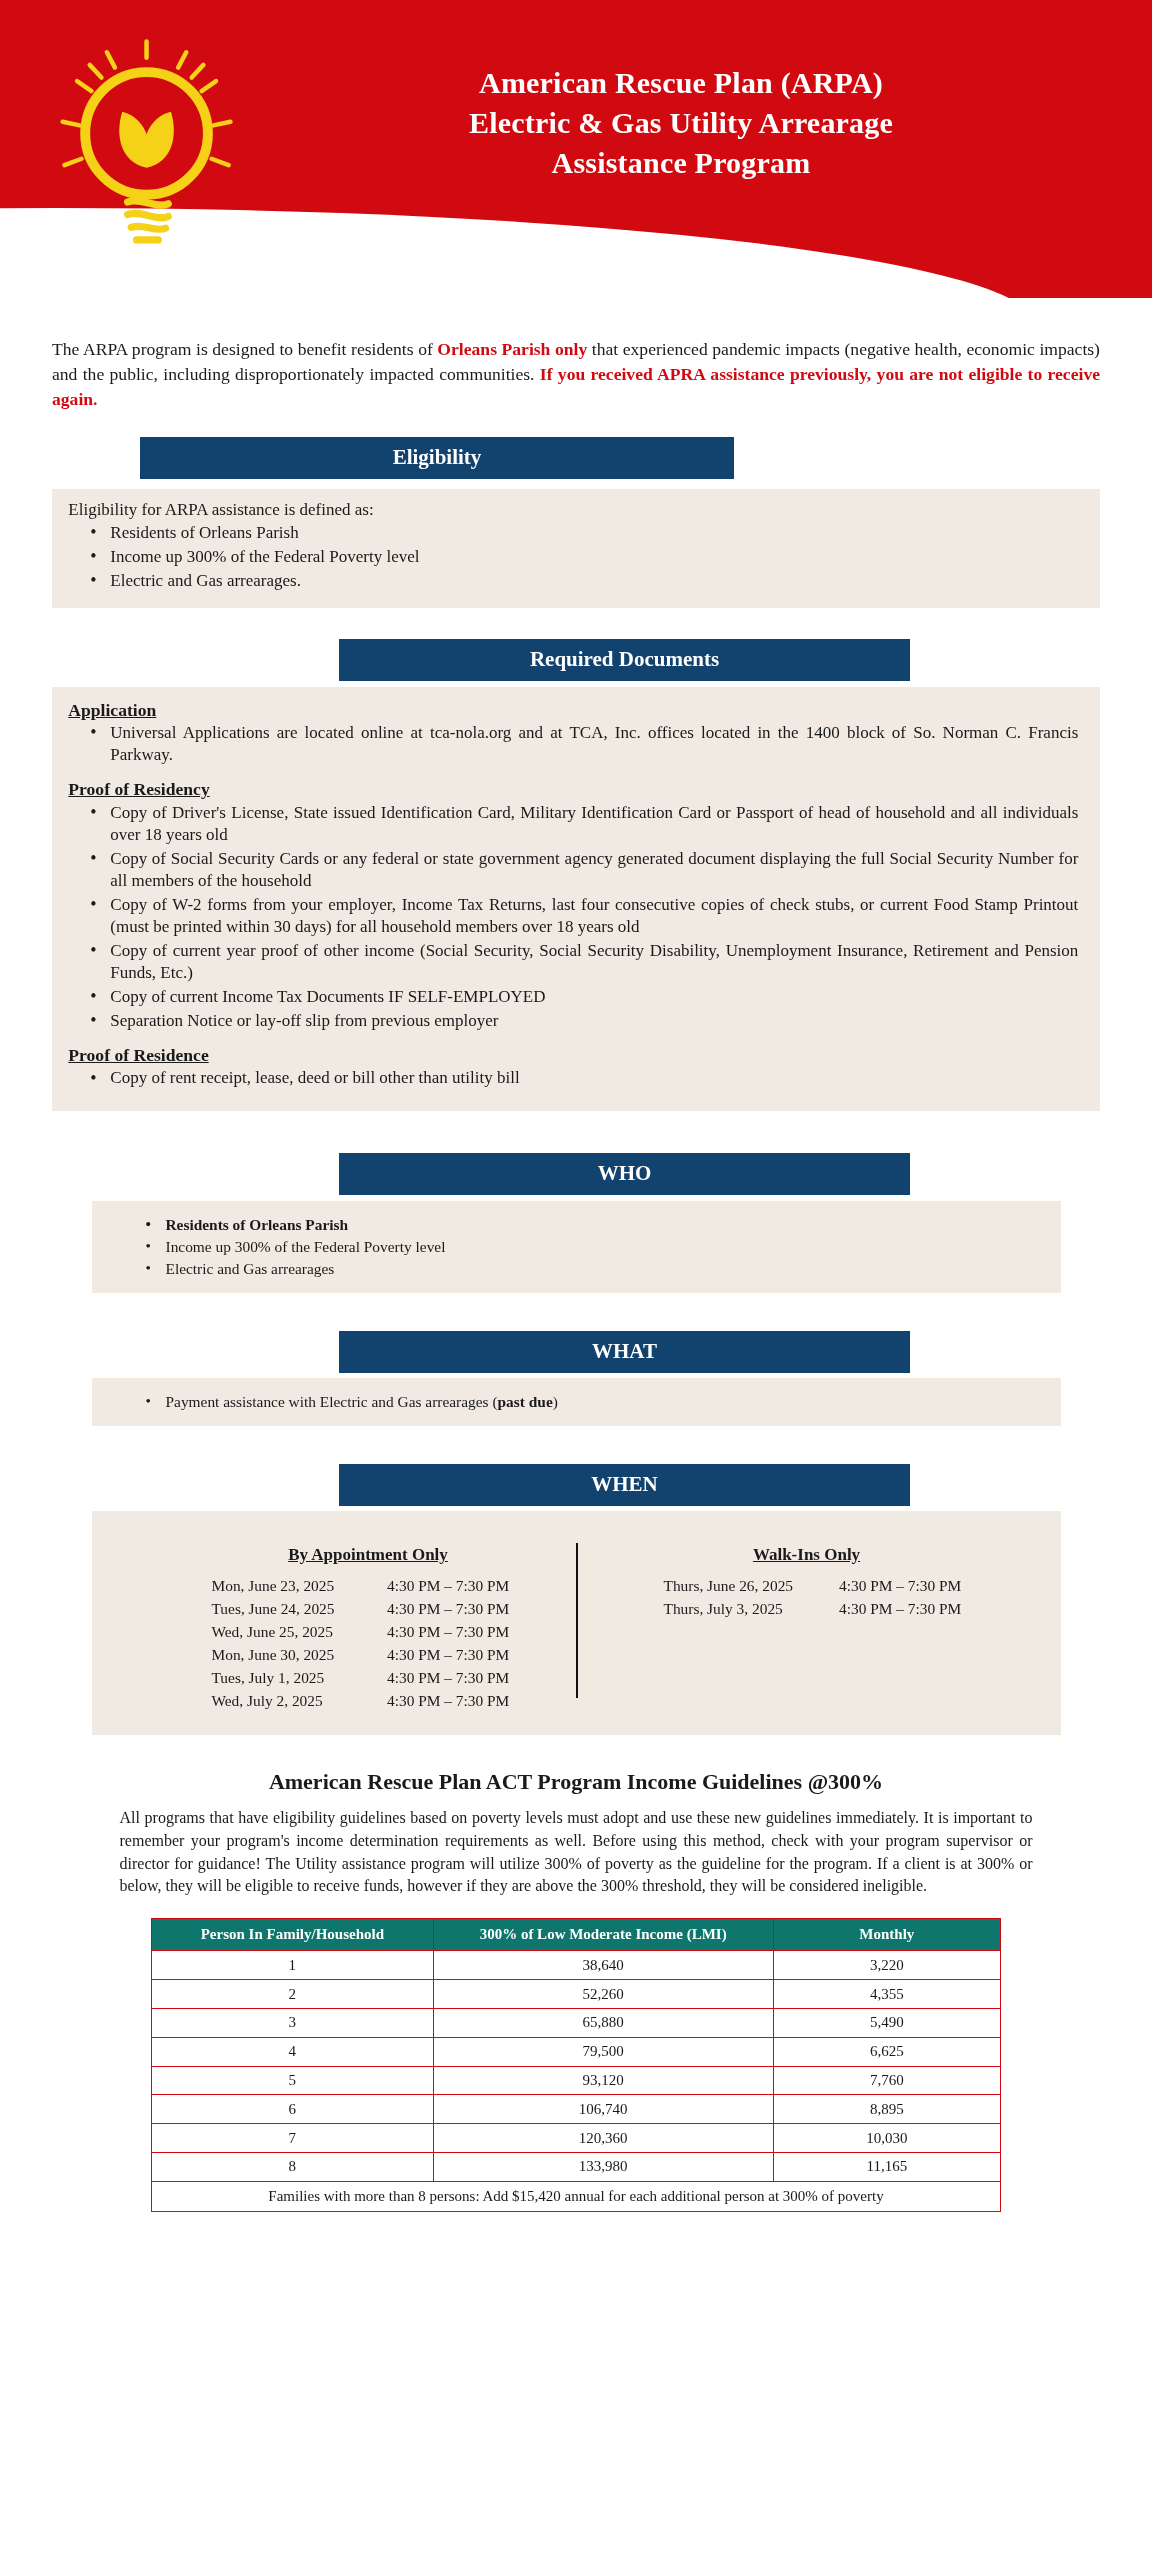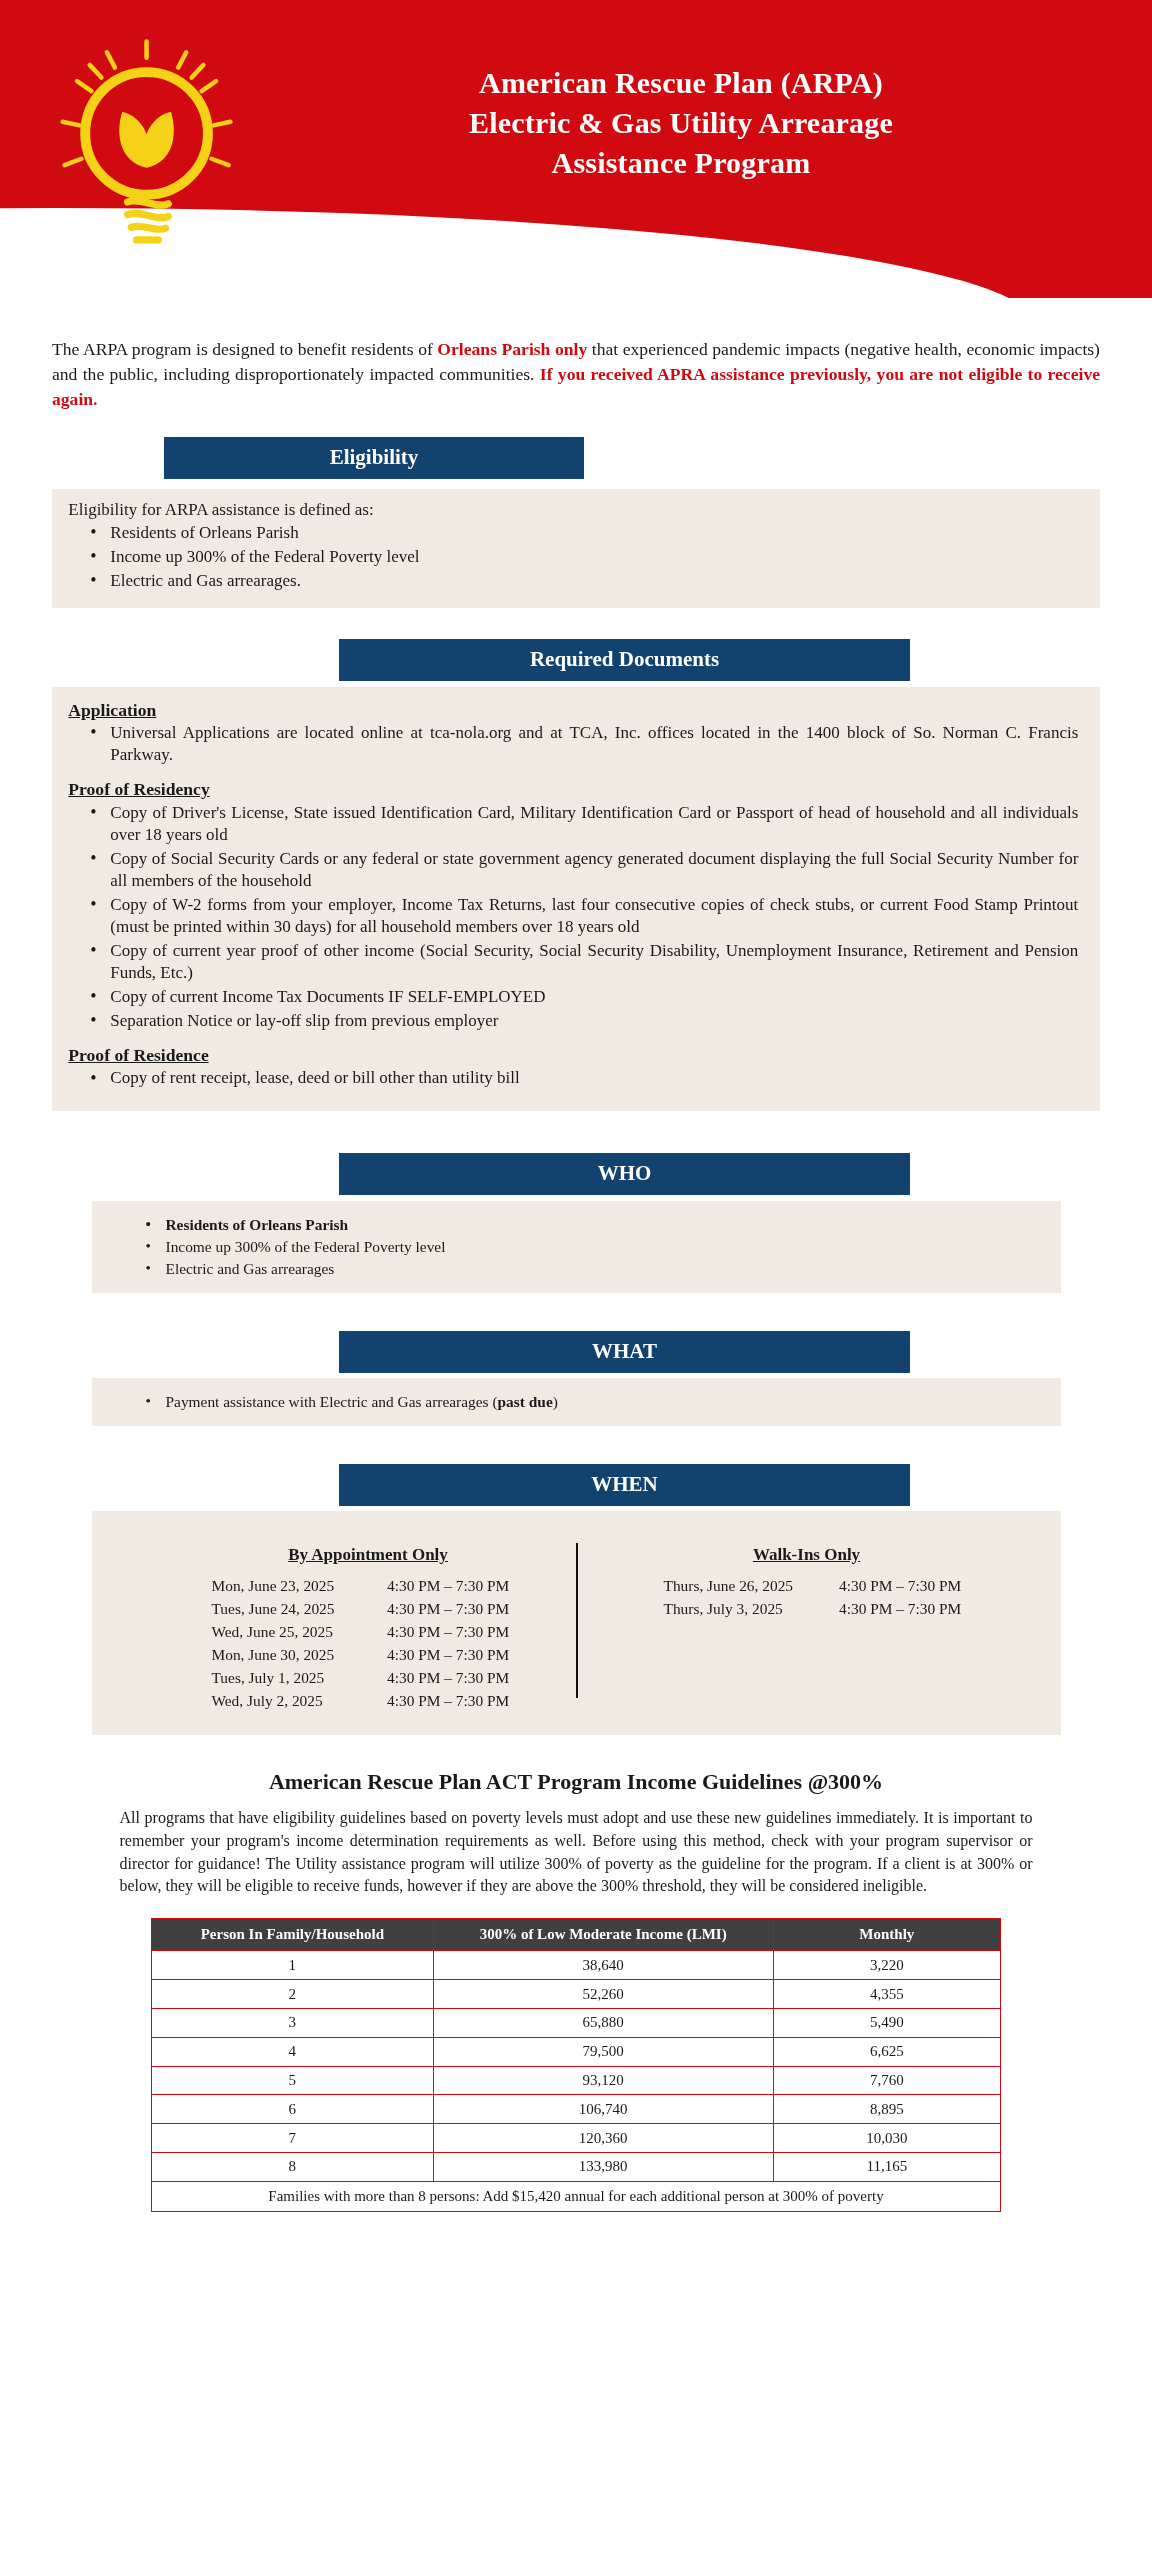--- a/index.html
+++ b/index.html
@@ -88,21 +88,21 @@
 
   .band {
     background: #12426e;
     color: #ffffff;
     font-weight: bold;
     font-size: 21px;
     text-align: center;
     padding: 8.1px 0 9px;
     margin: 0 auto;
   }
-  .band-elig { width: 420px; margin-top: 25px; margin-left: 112px; }
+  .band-elig { width: 594px; margin-top: 25px; margin-left: 88px; }
   .band-req  { width: 571px; margin-top: 0; margin-left: 287px; }
   .band-who  { width: 571px; margin-left: 287px; }
   .band-what { width: 571px; margin-left: 287px; }
   .band-when { width: 571px; margin-left: 287px; }
 
   .panel {
     background: #f0eae2;
     padding: 11px 16.3px 14.5px 16.3px;
     box-sizing: border-box;
   }
@@ -195,21 +195,21 @@
     text-align: justify;
   }
 
   table.income {
     width: 850px;
     margin: 20px auto 0;
     border-collapse: collapse;
     font-size: 15px;
   }
   table.income th {
-    background: #404040;
+    background: #0f766e;
     color: #ffffff;
     font-weight: bold;
     border: 0.9px solid #d10a11;
     padding: 6.3px 3.6px;
     text-align: center;
     line-height: 1.25;
   }
   table.income td {
     border: 0.9px solid #d10a11;
     padding: 5.4px 3.6px;

